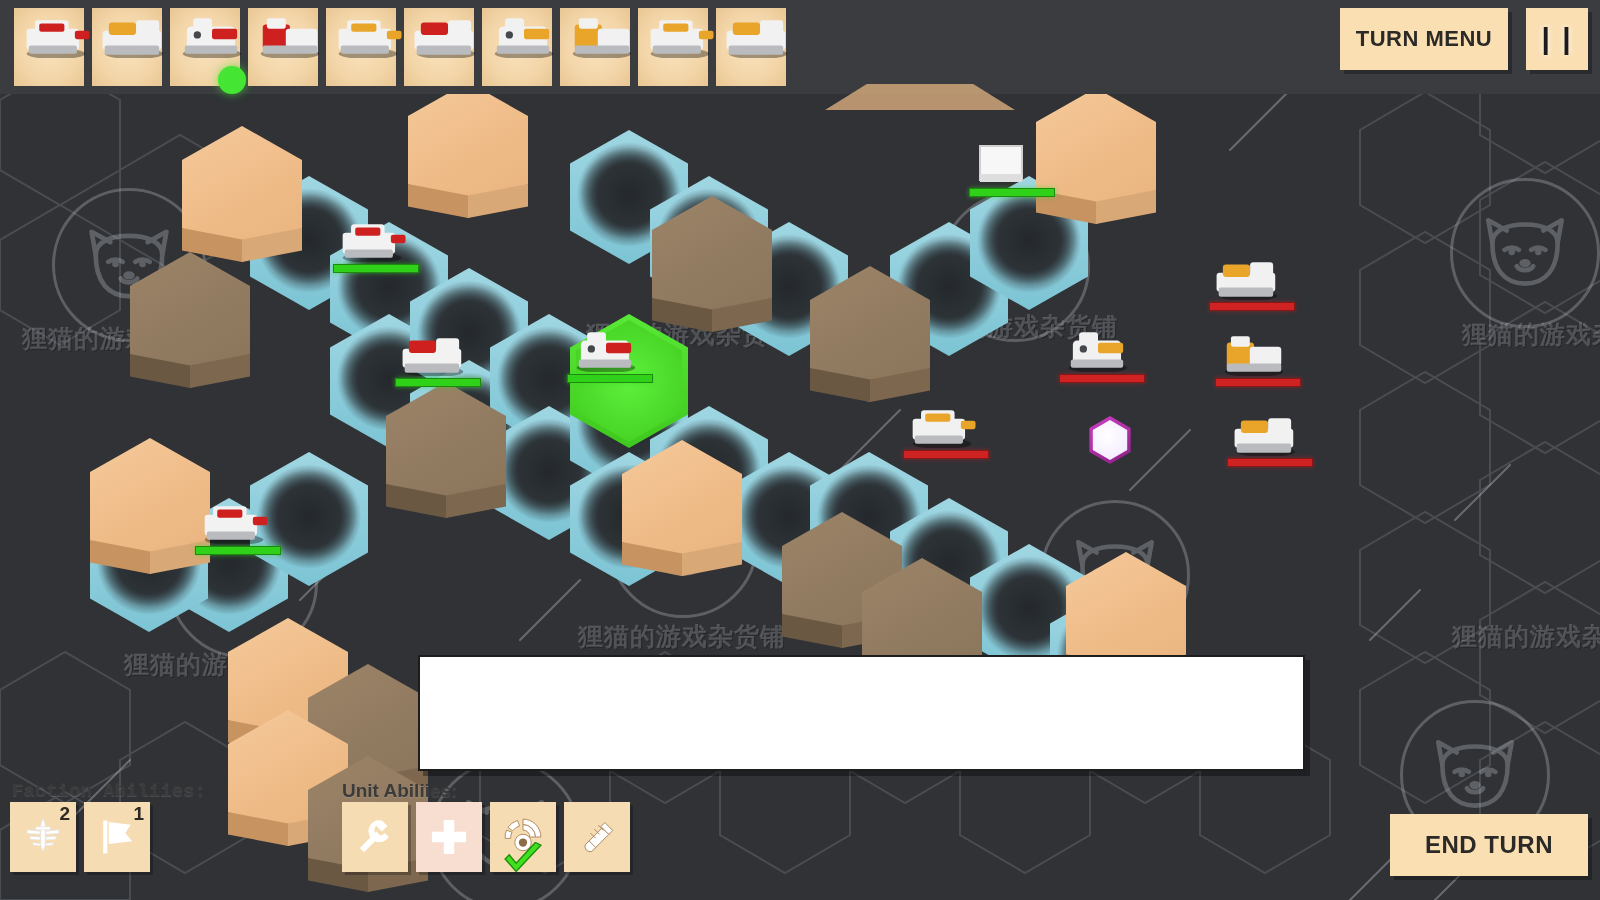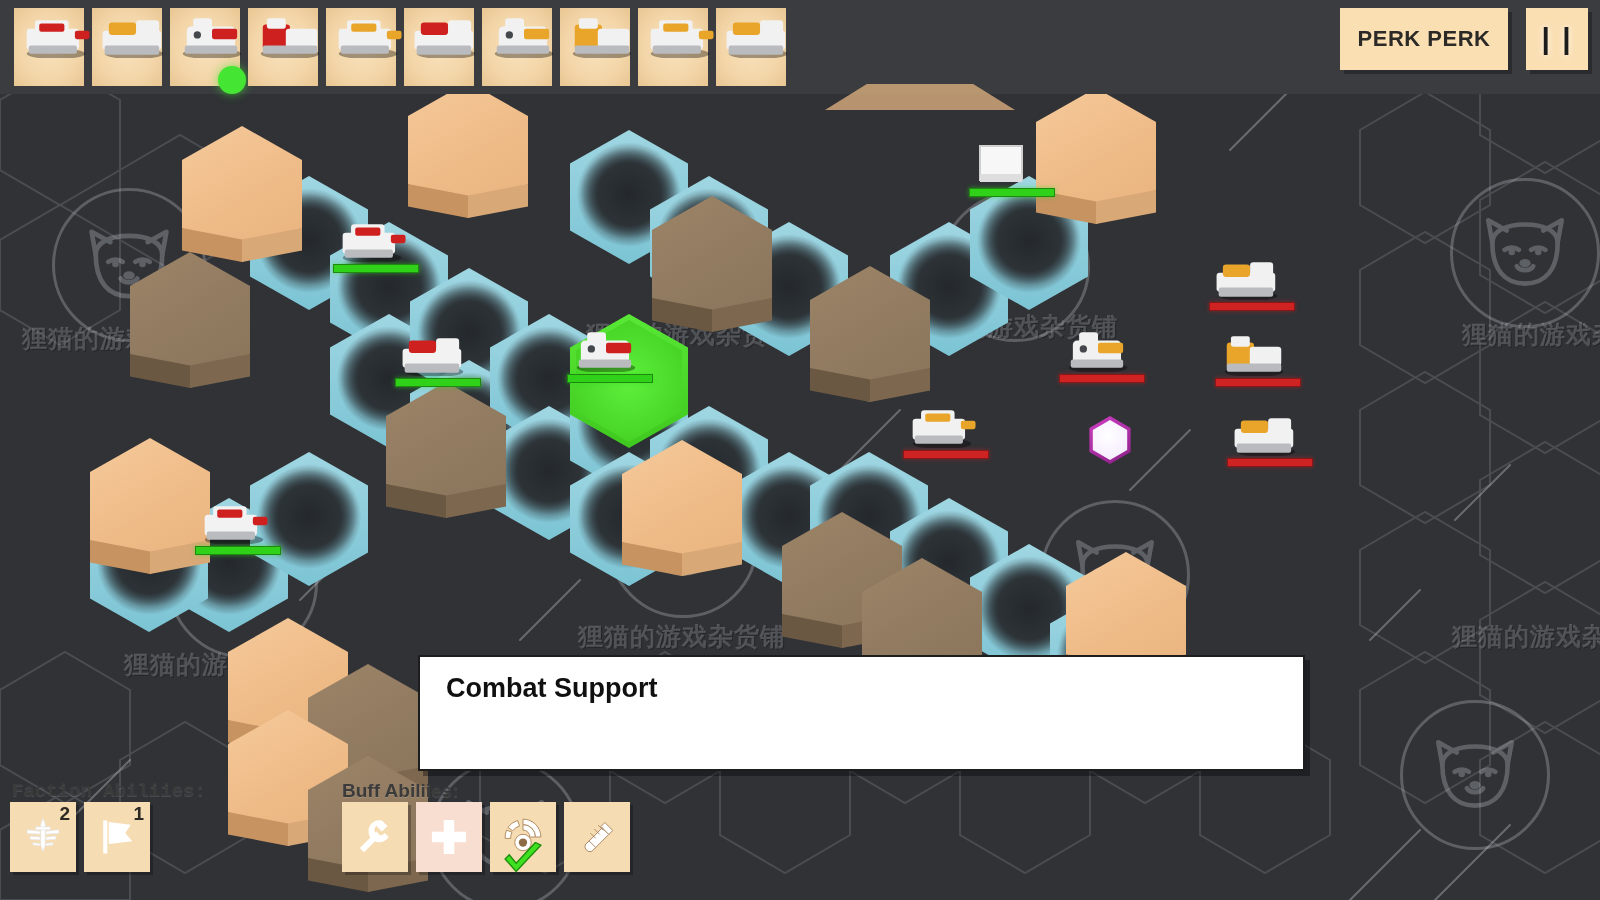--- a/index.html
+++ b/index.html
@@ -715,29 +715,28 @@
     <ellipse cx="34" cy="38" rx="28" ry="5" fill="rgba(0,0,0,.35)"></ellipse>
     <rect x="4" y="16" width="56" height="18" rx="3" fill="#f1f1f1"></rect>
      <rect x="10" y="8" width="26" height="12" rx="3" fill="#e8a52a"></rect>
      <rect x="36" y="6" width="22" height="14" rx="3" fill="#f1f1f1"></rect>
      <rect x="6" y="30" width="52" height="9" rx="2" fill="#b9bbbe"></rect>
   </svg></div>
         </div>
       </div>
 
     <div class="btn-perk">
-      <span>PERK PERK</span>
+      <span>TURN MENU</span>
     </div>
     <div class="btn-pause">
       <span>| |</span>
     </div>
   </div>
 
   <div class="tooltip">
-    <div class="tt-title">Combat Support</div>
   </div>
 
   <div class="hud-label" style="left:12px; top:780px;font-family:Liberation Mono, monospace;">Faction Abiliies:</div>
   <div class="ab-row" style="left:10px; top:802px;">
     <div class="ab">
       <span class="badge">2</span>
       <svg width="46" height="46" viewBox="0 0 64 64">
         <g fill="#ffffff" stroke="#e6e6e6" stroke-width="1">
           <path d="M32 6 L35 14 L35 44 L32 52 L29 44 L29 14 Z"></path>
           <path d="M10 22 L28 24 L28 28 L10 27 Z"></path>
@@ -752,21 +751,21 @@
     </div>
     <div class="ab">
       <span class="badge">1</span>
       <svg width="44" height="46" viewBox="0 0 64 64">
         <rect x="12" y="8" width="6" height="48" fill="#ffffff"></rect>
         <path d="M20 10 L52 14 L44 26 L54 38 L20 42 Z" fill="#ffffff"></path>
       </svg>
     </div>
   </div>
 
-  <div class="hud-label" style="left:342px; top:780px;">Buff Abiliies:</div>
+  <div class="hud-label" style="left:342px; top:780px;">Unit Abiliies:</div>
   <div class="ab-row" style="left:342px; top:802px;">
     <div class="ab">
       <svg width="44" height="44" viewBox="0 0 64 64">
         <path d="M42 8 a16 16 0 1 0 10 24 l-6 -6 a8 8 0 1 1 -8 -12 z" fill="#ffffff"></path>
         <path d="M40 30 L16 54 L10 48 L34 24 Z" fill="#ffffff"></path>
         <path d="M42 8 L34 16 L42 24 L50 16 Z" fill="#ffffff"></path>
       </svg>
     </div>
     <div class="ab light">
       <svg width="42" height="42" viewBox="0 0 64 64">
@@ -793,14 +792,17 @@
         <g fill="#ffffff" stroke="#a7825a" stroke-width="1.4">
           <path d="M18 40 L40 18 L50 28 L28 50 Z"></path>
           <path d="M44 10 L56 22 L50 28 L38 16 Z"></path>
           <path d="M14 44 a8 8 0 0 0 10 10 l6 -6 l-10 -10 z"></path>
           <path d="M22 26 L30 34 M28 20 L36 28 M34 14 L42 22"></path>
         </g>
       </svg>
     </div>
   </div>
 
+  <div class="btn-endturn">
+    <span>END TURN</span>
+  </div>
 
 </div>
 
 </body></html>

